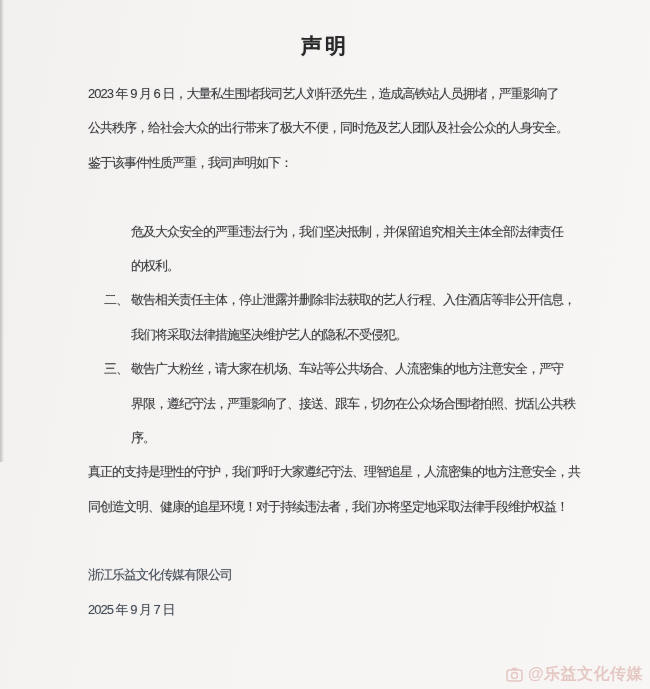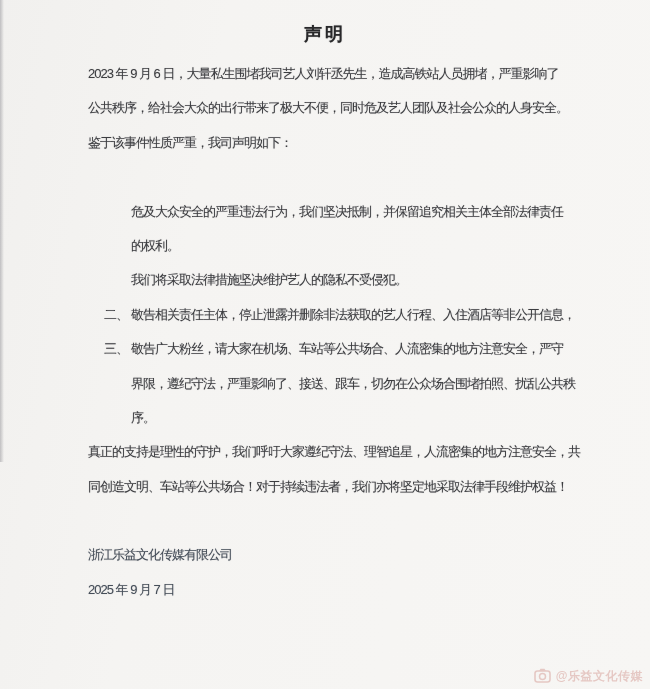--- a/index.html
+++ b/index.html
@@ -10,44 +10,44 @@
     font-family:"Liberation Sans", sans-serif;
     overflow:hidden;
     box-sizing:border-box;
   }
   .scan-edge {
     position:absolute; left:0; top:0; width:4px; height:462px;
     background:linear-gradient(to right, rgba(110,110,118,0.38), rgba(110,110,118,0));
     pointer-events:none;
   }
   .doc-title {
-    margin:4px; padding-top:15px; height:30px; line-height:30px;
+    margin:16px; padding-top:15px; height:30px; line-height:30px;
     text-align:center;
-    font-size:18px; font-weight:bold; letter-spacing:3px;
+    font-size:21px; font-weight:bold; letter-spacing:3px;
     color:#28282a;
     text-shadow:0 0 1px rgba(40,40,45,0.45);
   }
   .doc-body {
     margin-top:8px;
     padding:0 88px;
     font-size:13px;
     letter-spacing:-1px;
     color:#3c3d40;
     text-shadow:0 0 1px rgba(70,70,78,0.35);
   }
   .line { height:34.4px; line-height:34.4px; white-space:nowrap; }
   .spacer { height:34.4px; }
   .list-first { padding-left:16px; }
   .list-marker { display:inline-block; width:27px; }
   .list-cont { padding-left:43px; }
   .sig-line, .date-line { text-align:left; padding-right:8px; color:#454e59; }
   .watermark {
     position:absolute; right:7px; bottom:4px;
-    display:flex; gap:3px;
-    font-size:12px; font-weight:bold; letter-spacing:0.5px;
+    display:flex; align-items:center; gap:3px;
+    font-size:16px; font-weight:bold; letter-spacing:0.5px;
     opacity:0.5;
     filter:blur(0.4px);
     padding-left:20px;
   }
   .watermark .wm-icon { display:inline-flex; }
 </style>
 </head>
 <body>
 
 <div class="page">
@@ -55,27 +55,27 @@
 
   <h1 class="doc-title">声明</h1>
 
   <div class="doc-body">
       <div class="line">2023 年 9 月 6 日，大量私生围堵我司艺人刘轩丞先生，造成高铁站人员拥堵，严重影响了</div>
       <div class="line">公共秩序，给社会大众的出行带来了极大不便，同时危及艺人团队及社会公众的人身安全。</div>
       <div class="line">鉴于该事件性质严重，我司声明如下：</div>
       <div class="spacer"></div>
       <div class="line list-cont">危及大众安全的严重违法行为，我们坚决抵制，并保留追究相关主体全部法律责任</div>
       <div class="line list-cont">的权利。</div>
+      <div class="line list-first"><span class="list-marker">二、</span>敬告相关责任主体，停止泄露并删除非法获取的艺人行程、入住酒店等非公开信息，</div>
       <div class="line list-cont">我们将采取法律措施坚决维护艺人的隐私不受侵犯。</div>
-      <div class="line list-first"><span class="list-marker">二、</span>敬告相关责任主体，停止泄露并删除非法获取的艺人行程、入住酒店等非公开信息，</div>
       <div class="line list-first"><span class="list-marker">三、</span>敬告广大粉丝，请大家在机场、车站等公共场合、人流密集的地方注意安全，严守</div>
       <div class="line list-cont">界限，遵纪守法，严重影响了、接送、跟车，切勿在公众场合围堵拍照、扰乱公共秩</div>
       <div class="line list-cont">序。</div>
       <div class="line">真正的支持是理性的守护，我们呼吁大家遵纪守法、理智追星，人流密集的地方注意安全，共</div>
-      <div class="line">同创造文明、车站等公共场合！对于持续违法者，我们亦将坚定地采取法律手段维护权益！</div>
+      <div class="line">同创造文明、健康的追星环境！对于持续违法者，我们亦将坚定地采取法律手段维护权益！</div>
       <div class="spacer"></div>
       <div class="line sig-line">浙江乐益文化传媒有限公司</div>
       <div class="line date-line">2025 年 9 月 7 日</div>
     </div>
 
   <div class="watermark" style="color: rgb(213, 156, 149);">
     <span class="wm-icon">
       <svg width="19" height="15" viewBox="0 0 19 15">
         <rect x="1" y="3" width="15" height="11" rx="2.5" fill="none" stroke="currentColor" stroke-width="1.6"></rect>
         <path d="M5 3 L6.5 0.8 L10.5 0.8 L12 3 Z" fill="currentColor"></path>

